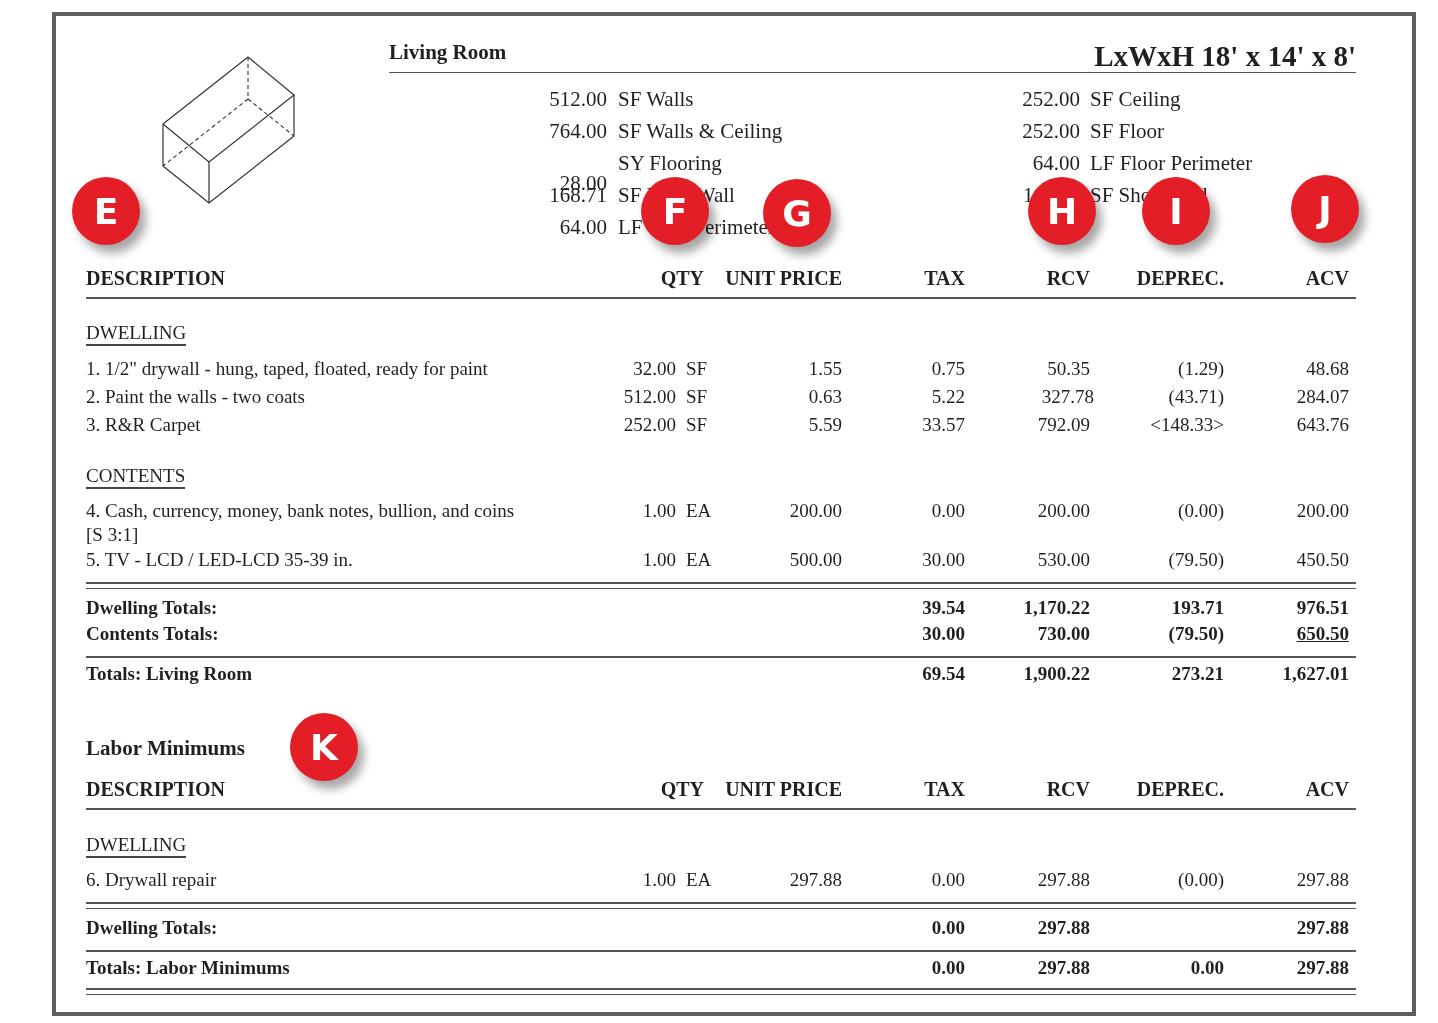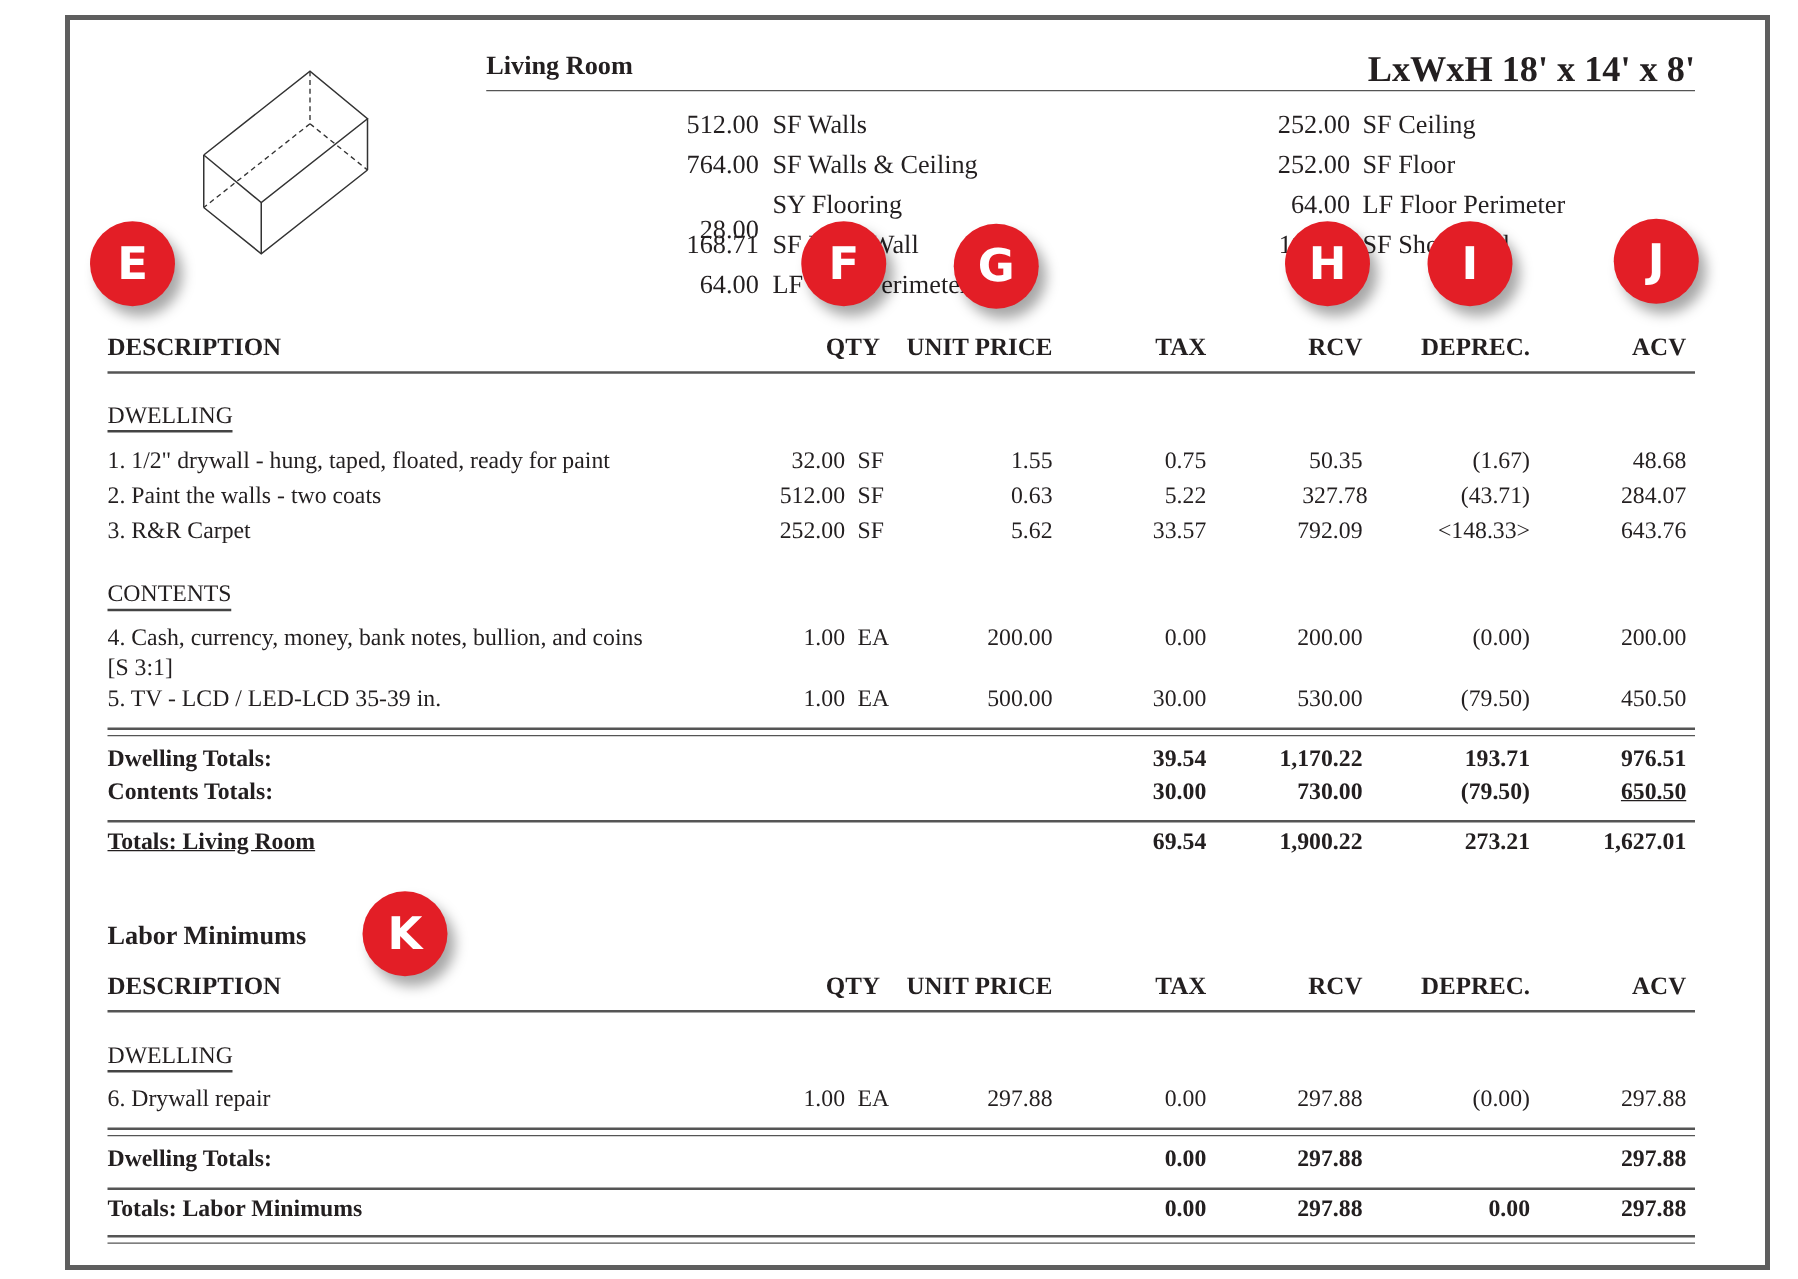--- a/index.html
+++ b/index.html
@@ -82,38 +82,38 @@
 
 <div class="abs txt" style="left:86px; top:322px;"><span class="ul">DWELLING</span></div>
 
 <div>
   <div class="abs txt" style="left:86px; top:358px;">1.  1/2" drywall - hung, taped, floated, ready for paint</div>
   <div class="abs txt rt" style="left:600px; width:76px; top:358px;">32.00</div>
   <div class="abs txt" style="left:686px; top:358px;">SF</div>
   <div class="abs txt rt" style="left:740px; width:102px; top:358px;">1.55</div>
   <div class="abs txt rt" style="left:880px; width:85px; top:358px;">0.75</div>
   <div class="abs txt rt" style="left:1000px; width:90px; top:358px;">50.35</div>
-  <div class="abs txt rt" style="left:1100px; width:124px; top:358px;">(1.67)</div>
+  <div class="abs txt rt" style="left:1100px; width:124px; top:358px;">(1.29)</div>
   <div class="abs txt rt" style="left:1260px; width:89px; top:358px;">48.68</div>
 </div>
 <div>
   <div class="abs txt" style="left:86px; top:386px;">2.  Paint the walls - two coats</div>
   <div class="abs txt rt" style="left:600px; width:76px; top:386px;">512.00</div>
   <div class="abs txt" style="left:686px; top:386px;">SF</div>
   <div class="abs txt rt" style="left:740px; width:102px; top:386px;">0.63</div>
   <div class="abs txt rt" style="left:880px; width:85px; top:386px;">5.22</div>
   <div class="abs txt rt" style="left:1004px; width:90px; top:386px;">327.78</div>
   <div class="abs txt rt" style="left:1100px; width:124px; top:386px;">(43.71)</div>
   <div class="abs txt rt" style="left:1260px; width:89px; top:386px;">284.07</div>
 </div>
 <div>
   <div class="abs txt" style="left:86px; top:414px;">3.  R&amp;R Carpet</div>
   <div class="abs txt rt" style="left:600px; width:76px; top:414px;">252.00</div>
   <div class="abs txt" style="left:686px; top:414px;">SF</div>
-  <div class="abs txt rt" style="left:740px; width:102px; top:414px;">5.62</div>
+  <div class="abs txt rt" style="left:740px; width:102px; top:414px;">5.59</div>
   <div class="abs txt rt" style="left:880px; width:85px; top:414px;">33.57</div>
   <div class="abs txt rt" style="left:1000px; width:90px; top:414px;">792.09</div>
   <div class="abs txt rt" style="left:1100px; width:124px; top:414px;">&lt;148.33&gt;</div>
   <div class="abs txt rt" style="left:1260px; width:89px; top:414px;">643.76</div>
 </div>
 
 <div class="abs txt" style="left:86px; top:465px;"><span class="ul">CONTENTS</span></div>
 
 <div>
   <div class="abs txt" style="left:86px; top:500px;">4.  Cash, currency, money, bank notes, bullion, and coins</div>
@@ -149,21 +149,21 @@
 </div>
 <div>
   <div class="abs txt bold" style="left:86px; top:623px;">Contents Totals:</div>
   <div class="abs txt bold rt" style="left:880px; width:85px; top:623px;">30.00</div>
   <div class="abs txt bold rt" style="left:990px; width:100px; top:623px;">730.00</div>
   <div class="abs txt bold rt" style="left:1100px; width:124px; top:623px;">(79.50)</div>
   <div class="abs txt bold rt" style="left:1250px; width:99px; top:623px;text-decoration:underline;">650.50</div>
 </div>
 <div class="hrule thick" style="left:86px; width:1270px; top:656px;"></div>
 <div>
-  <div class="abs txt bold" style="left:86px; top:663px;text-decoration:underline;">Totals:  Living Room</div>
+  <div class="abs txt bold" style="left:86px; top:663px;">Totals:  Living Room</div>
   <div class="abs txt bold rt" style="left:880px; width:85px; top:663px;">69.54</div>
   <div class="abs txt bold rt" style="left:990px; width:100px; top:663px;">1,900.22</div>
   <div class="abs txt bold rt" style="left:1100px; width:124px; top:663px;">273.21</div>
   <div class="abs txt bold rt" style="left:1250px; width:99px; top:663px;">1,627.01</div>
 </div>
 
 <div class="abs bold" style="left:86px; top:736px; font-size:21px;">Labor Minimums</div>
 <div>
   <div class="abs hdr" style="left:86px; top:778px;">DESCRIPTION</div>
   <div class="abs hdr rt" style="left:620px; width:84px; top:778px;">QTY</div>

